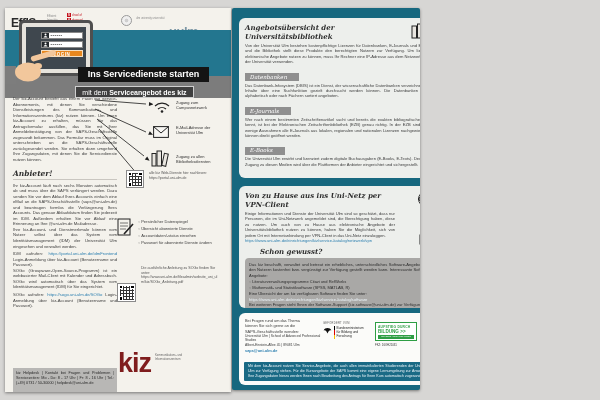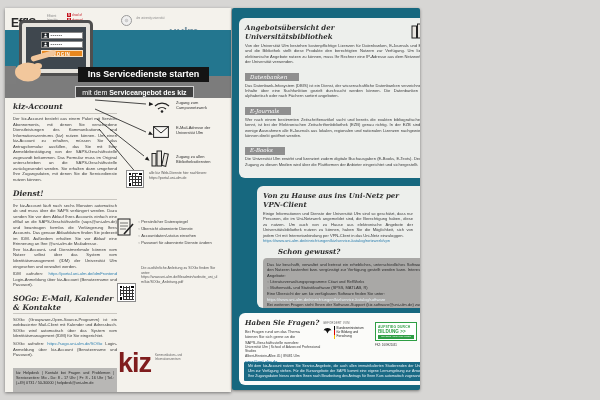--- a/index.html
+++ b/index.html
@@ -84,21 +84,21 @@
           box-shadow:inset 0 0 0 1px #fff; }
   .qr i.tl { left:0.5px; top:0.5px; } .qr i.tr { right:0.5px; top:0.5px; } .qr i.bl { left:0.5px; bottom:0.5px; }
   .qr-note { font-size:3.6px; color:#555; line-height:1.3; }
   .idm-bullets { list-style:none; }
   .idm-bullets li { font-size:4px; color:#3c3c3c; margin-bottom:1.2px; text-align:left; }
   .bullet-glyph { color:#555; font-size:3.6px; margin-right:1px; }
 
   
   .card { left:7px; width:202px; background:#edefec; border-radius:6px; padding:5px 6px; overflow:hidden; }
   #card1 { top:10px; height:160px; }
-  #card2 { top:178px; height:122px;margin-left:18px; }
+  #card2 { top:178px; height:122px; }
   #card3 { top:305px; height:72px; background:#fbfbf9; }
   .card h2 { font-size:7px; font-weight:600; margin-bottom:2px; }
   .card p { font-size:4.1px; }
   .badge { display:inline-block; background:#8f8f8f; color:#fff; font-size:5.5px;
            padding:0.5px 12px 1.5px 5px; margin:3.5px 0 1.5px; }
   .graybox { background:#a9a8a6; border-radius:4px; padding:3.5px 4px; margin-top:2px; }
   .graybox p, .graybox li { color:#2c2c2c; }
   .graybox .link { color:#eef6fb; }
   .gb-bullets { list-style:none; margin:1px 0; }
   .gb-bullets li { font-size:4px; text-align:left; }
@@ -189,33 +189,31 @@
     <rect x="26" y="6" width="26" height="5.5" rx="2.7" fill="#f2c79c" transform="rotate(-16 28 9)"></rect>
     <ellipse cx="23" cy="22" rx="13" ry="9.5" fill="#f2c79c"></ellipse>
     <ellipse cx="33" cy="16" rx="4" ry="3" fill="#f2c79c"></ellipse>
   </svg>
 
   <div class="abs banner1">Ins Servicedienste starten</div>
   <div class="abs banner2"><span>mit dem </span><b>Serviceangebot des kiz</b></div>
 
   <div class="abs colL">
     <div>
-      <h3 class="script">kiz-Account</h3>
       <p>Der kiz-Account besteht aus einem Paket mit Service-Abonnements, mit denen Sie verschiedene Dienstleistungen des Kommunikations- und Informationszentrums (kiz) nutzen können. Um einen kiz-Account zu erhalten, müssen Sie das Antragsformular ausfüllen, das Sie mit Ihrer Anmeldebestätigung von der SAPS-Geschäftsstelle zugesandt bekommen. Das Formular muss im Original unterschrieben an die SAPS-Geschäftsstelle zurückgesendet werden. Sie erhalten dann umgehend Ihre Zugangsdaten, mit denen Sie die Servicedienste nutzen können.</p>
     </div>
     <div>
-      <h3 class="script">Dienst!</h3>
+      <h3 class="script">Anbieter!</h3>
       <p>Ihr kiz-Account läuft nach sechs Monaten automatisch ab und muss über die SAPS verlängert werden. Dazu senden Sie vor dem Ablauf Ihres Accounts einfach eine eMail an die SAPS-Geschäftsstelle (saps@uni-ulm.de) und beantragen formlos die Verlängerung Ihres Accounts. Das genaue Ablaufdatum finden Sie jederzeit im IDM. Außerdem erhalten Sie vor Ablauf eine Erinnerung an Ihre @uni-ulm.de Mailadresse.</p>
     </div>
     <div>
       <p>Ihre kiz-Account- und Dienstmerkmale können vom Nutzer selbst über das System vom Identitätsmanagement (IDM) der Universität Ulm eingesehen und verwaltet werden.</p>
       <p class="mt"><span>IDM aufrufen:</span> <span class="link">https://portal.uni-ulm.de/idmFrontend</span> <span>Login-Anmeldung über kiz-Account (Benutzername und Passwort).</span></p>
     </div>
     <div>
-      <h3 class="script">SOGo: E-Mail, Kalender &amp; Kontakte</h3>
       <p>SOGo (Groupware-Open-Source-Programm) ist ein webbasierter Mail-Client mit Kalender und Adressbuch. SOGo wird automatisch über das System vom Identitätsmanagement (IDM) für Sie eingerichtet.</p>
       <p class="mt"><span>SOGo aufrufen:</span> <span class="link">https://sogo.uni-ulm.de/SOGo</span> <span>Login-Anmeldung über kiz-Account (Benutzername und Passwort).</span></p>
     </div>
 
   </div>
 
   <svg class="abs" style="left:88px;top:86px;" width="60" height="92" viewBox="0 0 60 92">
     <g stroke="#1c1c1c" stroke-width="0.8" fill="none">
       <line x1="2" y1="6" x2="53" y2="10"></line>
       <line x1="2" y1="15" x2="53" y2="38"></line>
@@ -372,21 +370,20 @@
         <li><span class="bullet-glyph">○</span><span>Literaturverwaltungsprogramme Citavi und RefWorks</span></li>
         <li><span class="bullet-glyph">○</span><span>Mathematik- und Statistiksoftware (SPSS, MATLAB, R)</span></li>
       </ul>
       <p>Eine Übersicht der am kiz verfügbaren Software finden Sie unter:</p>
       <p class="link">https://www.uni-ulm.de/einrichtungen/kiz/service-katalog/software</p>
       <p>Bei weiteren Fragen steht Ihnen der Software-Support (kiz.software@uni-ulm.de) zur Verfügung.</p>
     </div>
   </div>
 
   <div id="card3" class="abs card">
-    <h2 class="script">Haben Sie Fragen?</h2>
     <div class="c3-lines" style="width:76px;">
       <p>Bei Fragen rund um das Thema</p>
       <p>können Sie sich gerne an die</p>
       <p>SAPS-Geschäftsstelle wenden:</p>
       <p style="font-size:3.4px;">Universität Ulm | School of Advanced Professional Studies</p>
       <p style="font-size:3.4px;">Albert-Einstein-Allee 45 | 89081 Ulm</p>
       <p class="c3-email">saps@uni-ulm.de</p>
     </div>
 
     <div class="abs bmbf">

